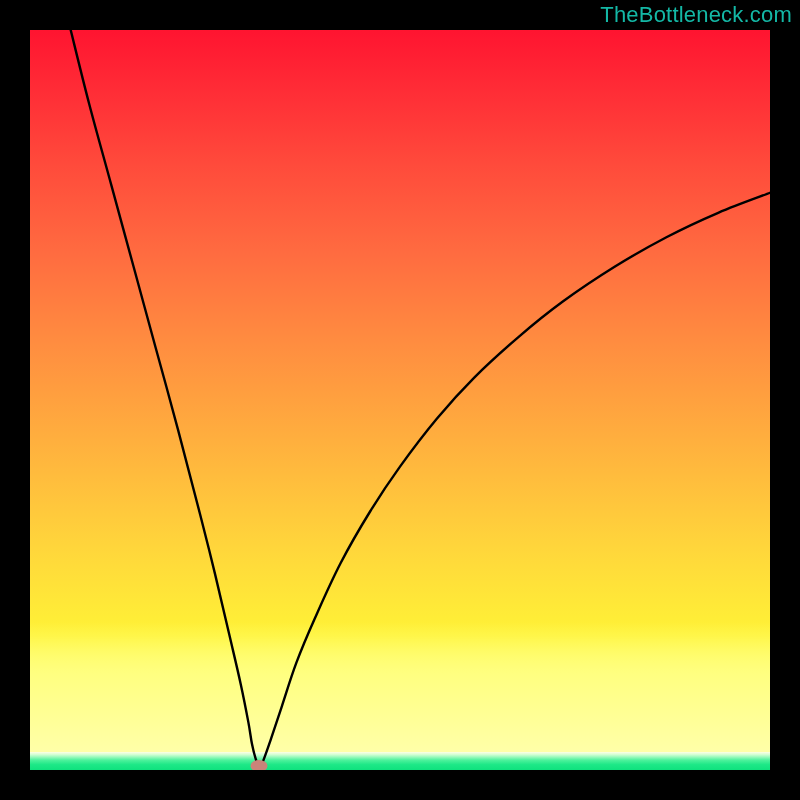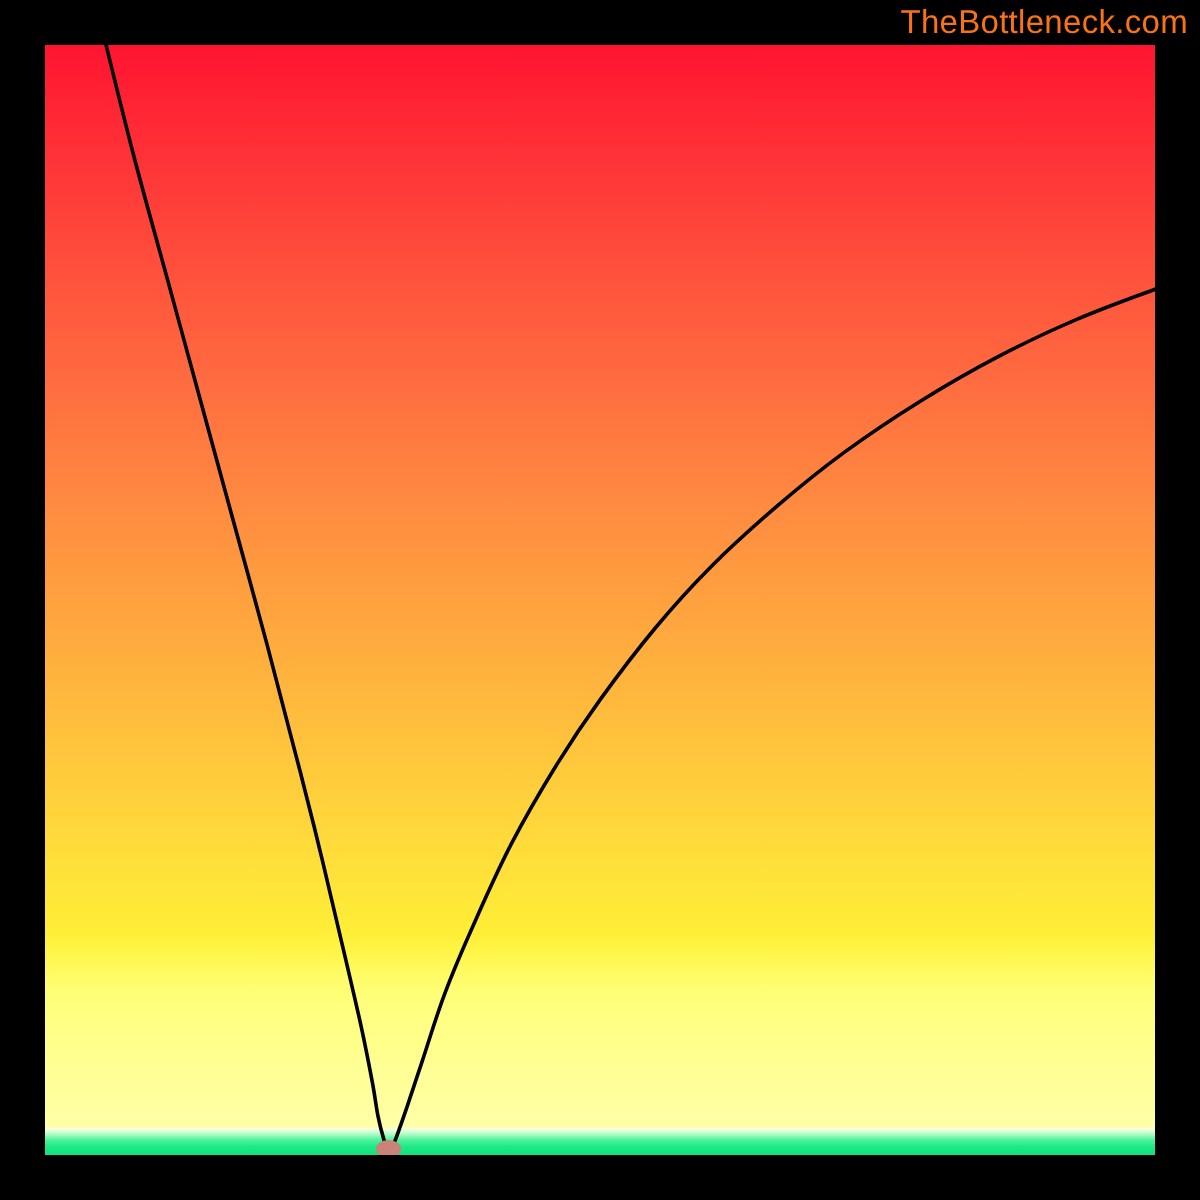--- a/index.html
+++ b/index.html
@@ -13,21 +13,21 @@
   .frame {
     position: relative;
     width: 800px;
     height: 800px;
     background: #000;
   }
   .watermark {
     position: absolute;
     top: 2px;
     right: 8px;
-    color: #f97316;
+    color: #14b8a6;
     font-size: 22px;
     font-weight: 500;
     letter-spacing: 0.2px;
     z-index: 20;
   }
   .plot-area {
     position: absolute;
     left: 30px;
     top: 30px;
     width: 740px;

